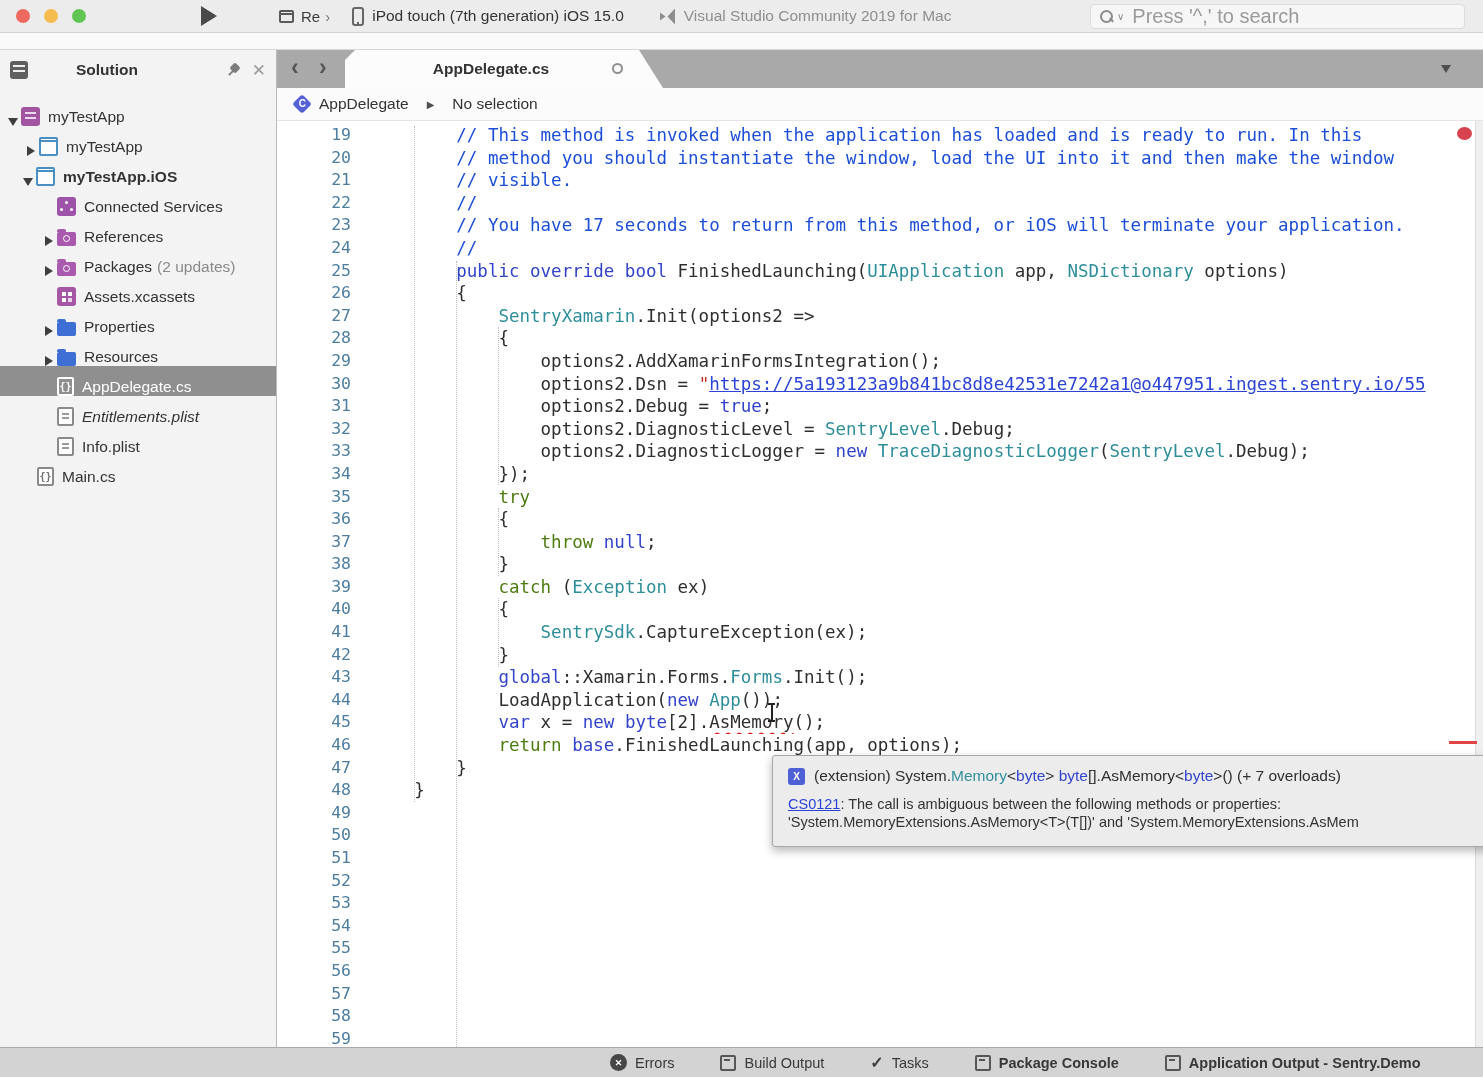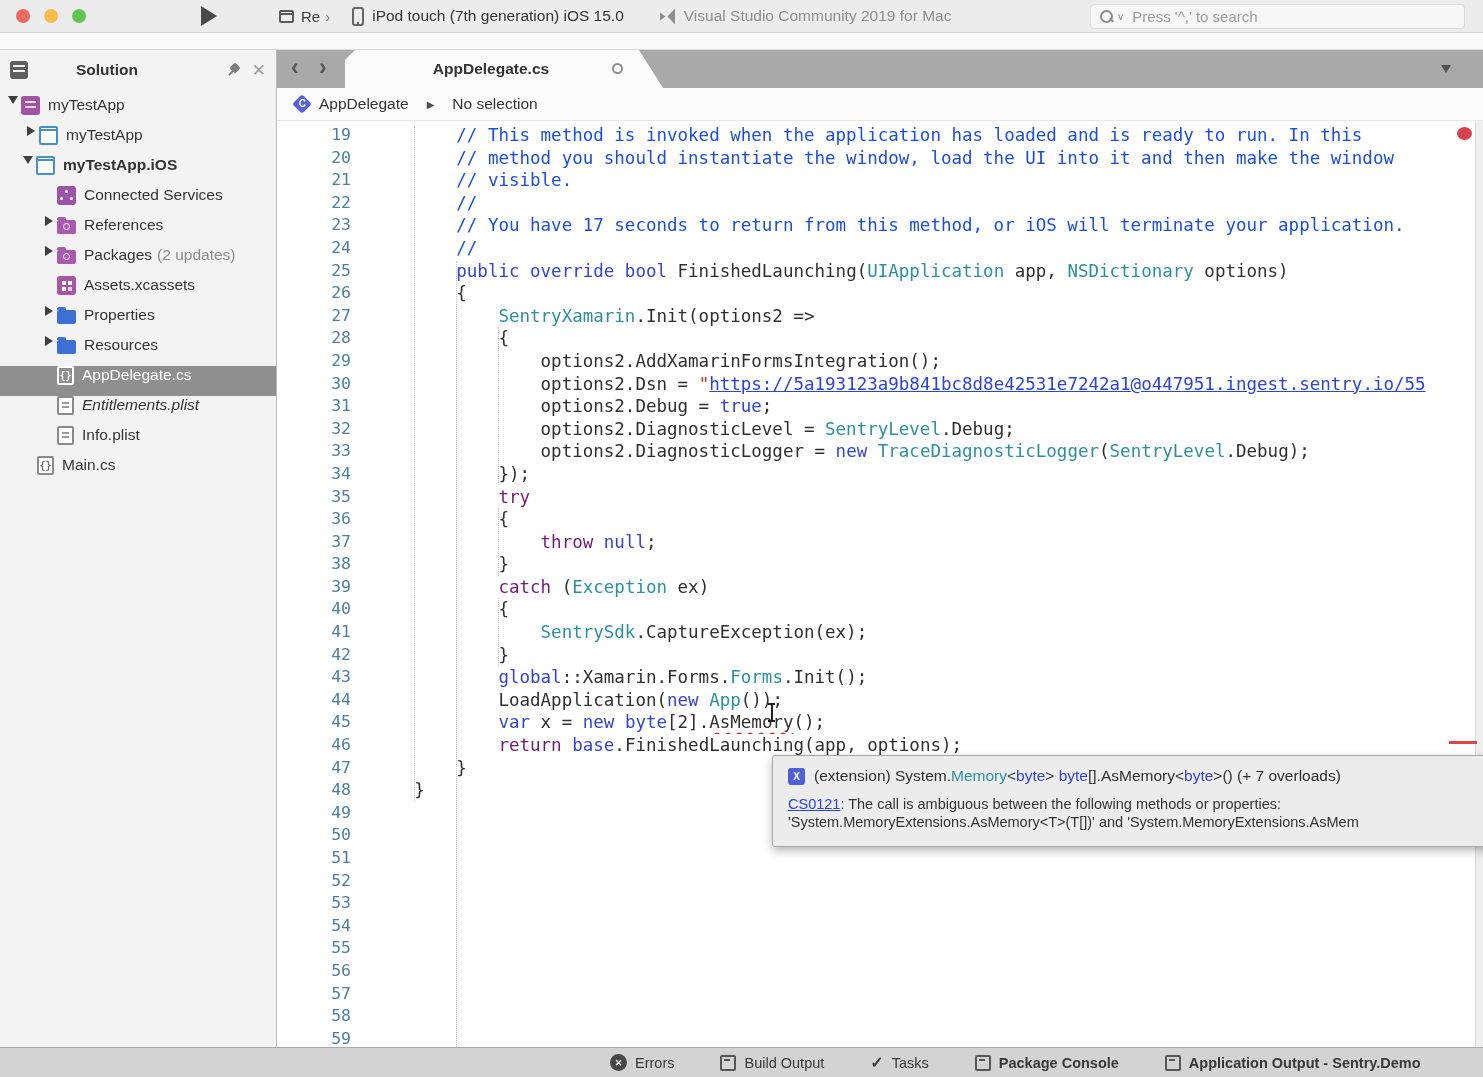--- a/index.html
+++ b/index.html
@@ -21,36 +21,36 @@
   .device { display:flex; align-items:center; gap:8px; margin-left:22px; color:#333; font-size:15.5px; }
   .phone-icon { width:12px; height:19px; border:2px solid #666; border-radius:3px; position:relative; }
   .phone-icon::before { content:""; position:absolute; left:3px; bottom:0px; width:2px; height:2px; background:#666; }
   .vs-title { display:flex; align-items:center; gap:7px; margin-left:34px; color:#8e8e8e; font-size:15.5px; }
   .search-field { position:absolute; right:18px; top:4px; width:375px; height:25px; background:#f6f6f6;
     border:1px solid #dcdcdc; border-radius:4px; display:flex; align-items:center; padding:0 9px; gap:8px; }
   .mag-icon { position:relative; width:13px; height:13px; }
   .mag-icon::before { content:""; position:absolute; left:0; top:0; width:9px; height:9px; border:2px solid #8b8b8b; border-radius:50%; }
   .mag-icon::after { content:""; position:absolute; left:9px; top:9px; width:5px; height:2px; background:#8b8b8b; transform:rotate(45deg); }
   .mag-chev { color:#8b8b8b; font-size:10px; margin-left:-4px; }
-  .search-ph { color:#9a9a9a; font-size:15px; }
+  .search-ph { color:#9a9a9a; font-size:20px; }
 
   .gapstrip { position:absolute; left:0; top:33px; width:100%; height:17px; background:#fafafa; border-bottom:1px solid #d8d8d8; }
 
   
   .sidebar { position:absolute; left:0; top:50px; width:277px; height:997px; background:#f3f3f3; border-right:1px solid #b9b9b9; }
   .pad-header { height:40px; display:flex; align-items:center; padding:0 10px; }
   .pad-icon { width:18px; height:18px; background:#5f5f5f; border-radius:3px; position:relative; margin-right:8px; }
   .pad-icon::before { content:""; position:absolute; left:3px; right:3px; top:4px; height:2px; background:#efefef; box-shadow:0 5px 0 #efefef; }
   .pad-title { font-size:15.5px; font-weight:bold; color:#333; flex:1;margin-left:40px; }
   .pin-icon { width:16px; height:16px; position:relative; margin-right:10px; }
   .pin-icon::before { content:""; position:absolute; left:5px; top:2px; width:8px; height:8px; background:#7d7d7d; border-radius:2px; transform:rotate(45deg); }
   .pin-icon::after { content:""; position:absolute; left:2px; top:10px; width:6px; height:2px; background:#7d7d7d; transform:rotate(-45deg); }
   .close-x { color:#9c9c9c; font-size:17px; line-height:1; }
   .tree { margin-top:6px; }
-  .tree-row { height:30px; display:flex; align-items:flex-start; font-size:15.5px; color:#333; cursor:default; }
+  .tree-row { height:30px; display:flex; align-items:flex-end; font-size:15.5px; color:#333; cursor:default; }
   .tree-row.sel { background:#8f8f8f; color:#fff; }
   .tw { width:17px; flex:none; display:flex; align-items:center; justify-content:center; }
   .arrow-right::before { content:""; border-left:8px solid #3e3e3e; border-top:5px solid transparent; border-bottom:5px solid transparent; }
   .arrow-down::before { content:""; border-top:8px solid #3e3e3e; border-left:5px solid transparent; border-right:5px solid transparent; }
   .icon { width:19px; height:19px; flex:none; position:relative; margin-right:8px; }
   .icon-solution { background:#a155a0; border-radius:3px; }
   .icon-solution::before { content:""; position:absolute; left:4px; right:4px; top:5px; height:2px; background:#ecd9ef; box-shadow:0 5px 0 #ecd9ef; }
   .icon-project { background:#fdfdfd; border:2px solid #4a8fc4; border-radius:2px; }
   .icon-project::before { content:""; position:absolute; left:0; right:0; top:1px; height:2px; background:#4a8fc4; }
   .icon-connected-services { background:#9d54a8; border-radius:3px; }
@@ -96,21 +96,21 @@
   .editor { position:absolute; left:277px; top:121px; width:1206px; height:926px; background:#fff; overflow:hidden; }
   .gutter { position:absolute; left:0; top:3px; width:80px; }
   .ln { height:22.6px; line-height:22.6px; text-align:right; padding-right:6px;
     font-family:"DejaVu Sans Mono", monospace; font-size:16.5px; color:#4d7ea0; }
   .code-lines { position:absolute; left:95px; top:3px; right:8px; }
   .cl { height:22.6px; line-height:22.6px; white-space:pre; overflow:hidden;
     font-family:"DejaVu Sans Mono", monospace; font-size:17.5px; color:#2f2f2f; }
   .t-pl { color:#2f2f2f; }
   .t-com { color:#1d4ed8; }
   .t-kw { color:#3344cc; }
-  .t-kw2 { color:#701a75; }
+  .t-kw2 { color:#4d7c0f; }
   .t-ty { color:#2e8f9b; }
   .t-str { color:#c52a1f; }
   .t-url { color:#2b43d6; text-decoration:underline; }
   .t-err { text-decoration:underline; text-decoration-style:wavy; text-decoration-color:#e02020; text-underline-offset:4px; text-decoration-thickness:1.5px; }
   .guide { position:absolute; width:0; border-left:1px dotted #c0c0c0; }
   .err-dot { position:absolute; left:1180px; top:6px; width:15px; height:13px; border-radius:50%; background:#d6424d; }
   .scrolltrack { position:absolute; right:0; top:0; width:8px; height:100%; background:#efefef; border-left:1px solid #dadada; }
   .err-dash { position:absolute; left:1172px; top:620px; width:28px; height:3px; background:#e04444; }
   .ibeam { position:absolute; left:489px; top:581px; width:11px; height:21px; }
   .ibeam::before { content:""; position:absolute; left:5px; top:2px; width:1.5px; height:17px; background:#222; }

